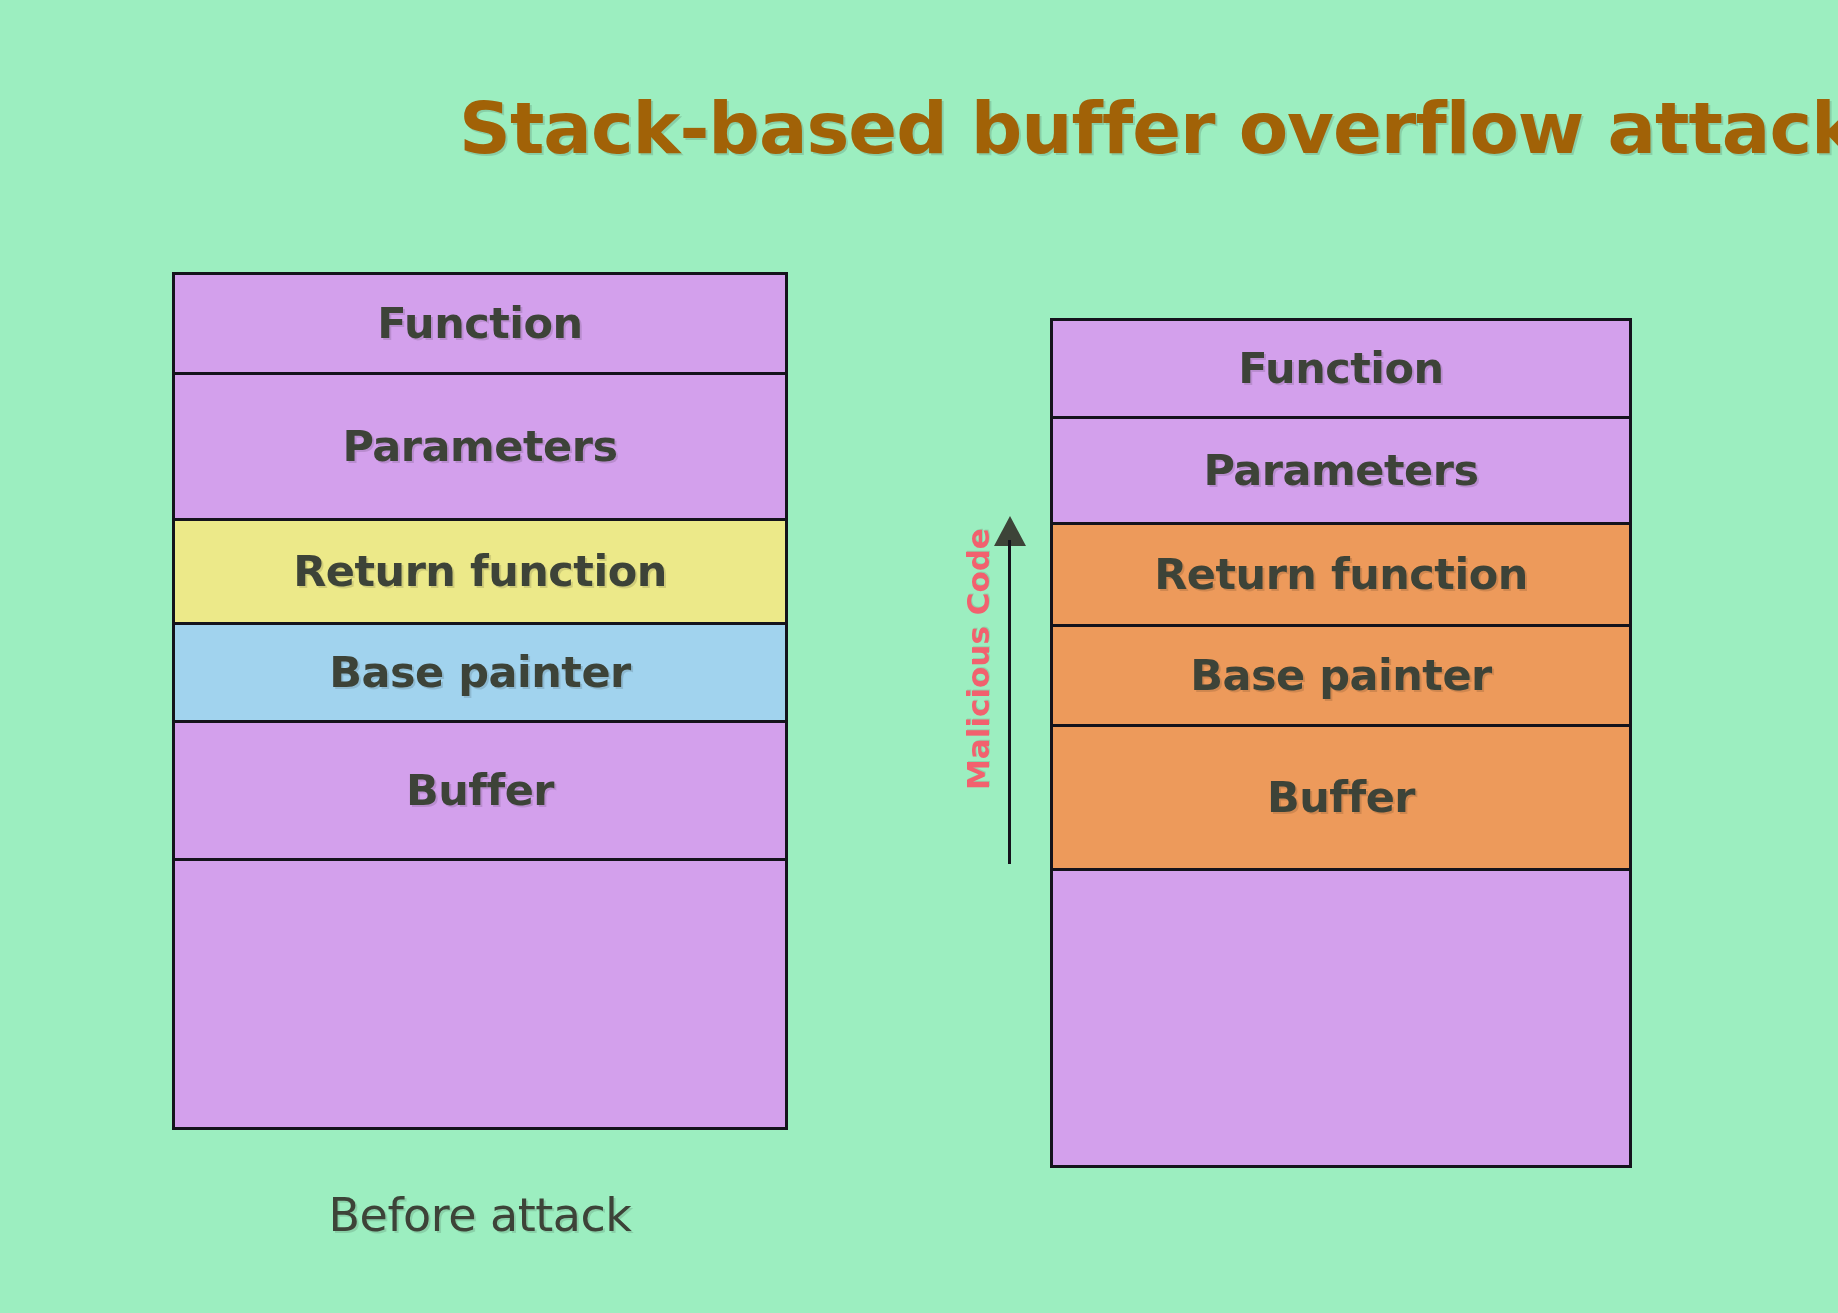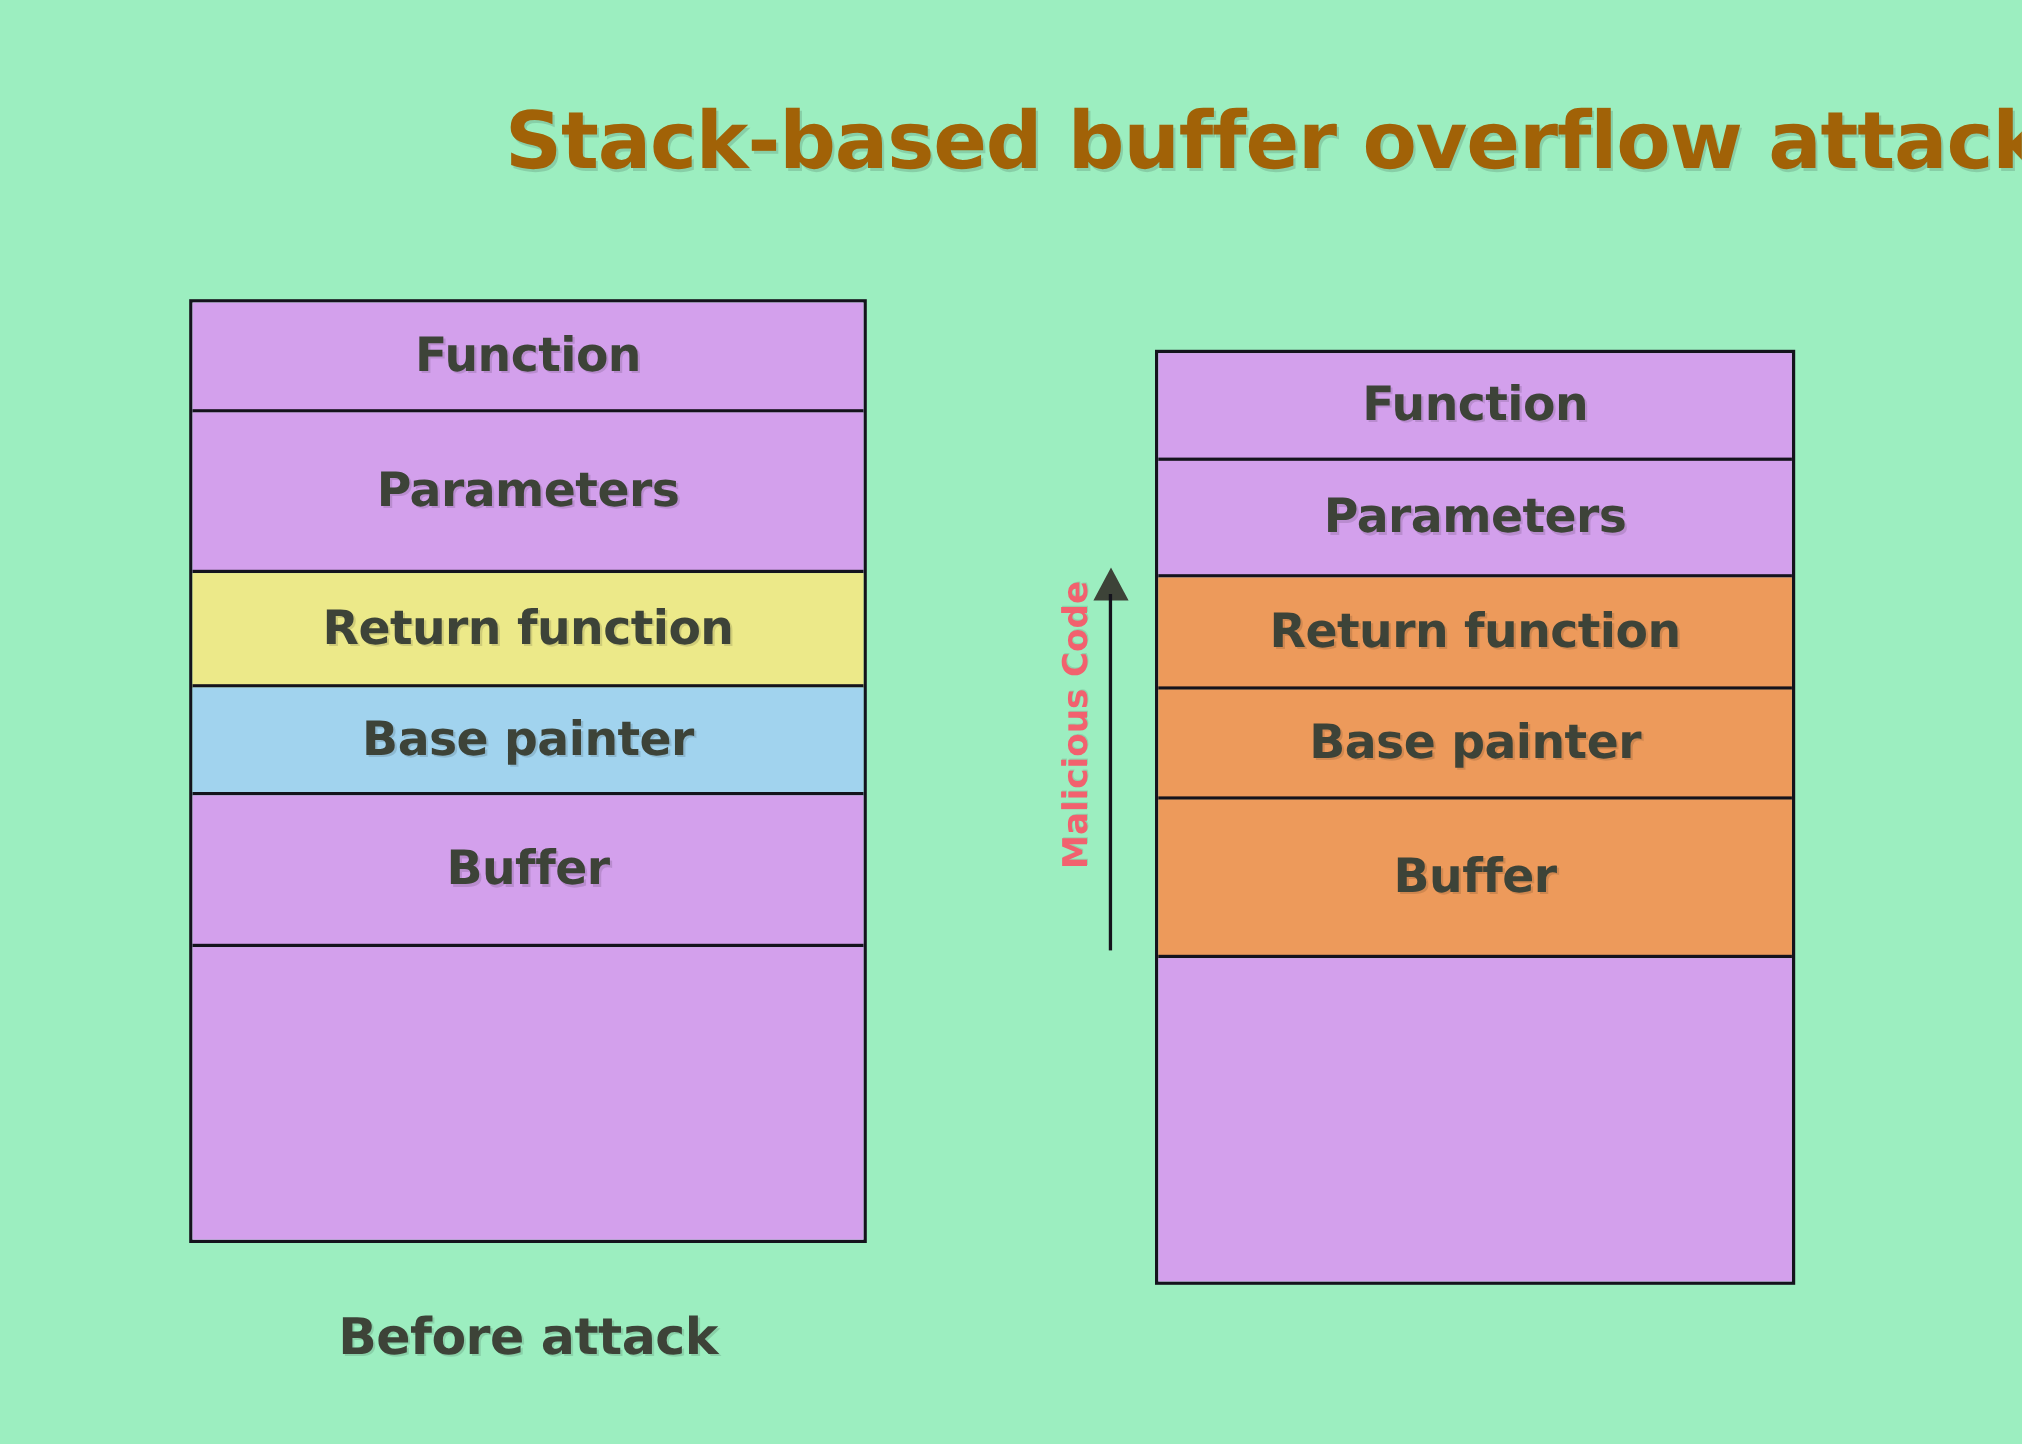--- a/index.html
+++ b/index.html
@@ -110,21 +110,21 @@
     letter-spacing: 0px;
     color: #f2616e;
     text-shadow: 1px 1px 0 rgba(0,0,0,0.10);
     white-space: nowrap;
   }
 
   
   .caption {
     position: absolute;
     font-family: "DejaVu Sans", sans-serif;
-    font-weight: bold;
+    font-weight: normal;
     font-size: 46px;
     letter-spacing: -0.5px;
     color: #3d4338;
     text-shadow: 2px 2px 0 rgba(0,0,0,0.12);
     white-space: nowrap;
     text-align: center;
   }
   .caption.left  { left: 172px;  top: 1188px; width: 616px; }
   .caption.right { left: 1050px; top: 1188px; width: 582px; }
 </style>

